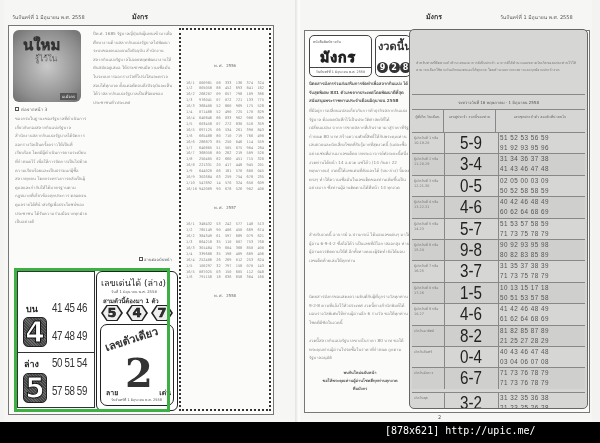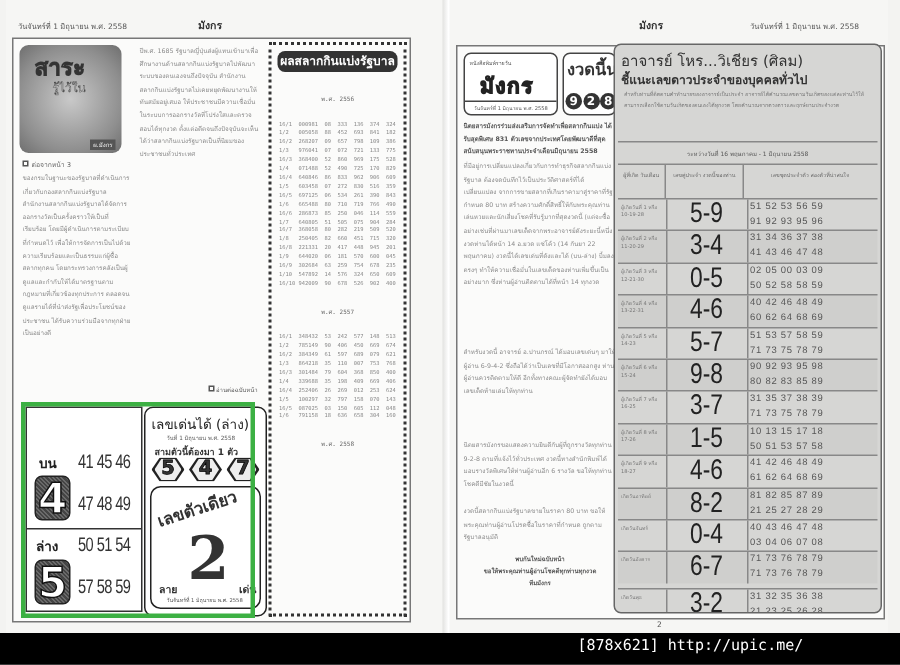--- a/index.html
+++ b/index.html
@@ -78,35 +78,34 @@
 <body>
 
 <div class="spread">
 
   <div class="page left">
     <div class="runhead" style="left:8px;">วันจันทร์ที่ 1 มิถุนายน พ.ศ. 2558</div>
     <div class="runhead title" style="left:128px;top:11px;">มังกร</div>
 
     <div class="frame" style="left:4px;top:25px;width:266px;height:390px;">
       <div class="sara">
-        <span class="t1">สาระ</span>
+        <span class="t1">นใหม</span>
         <span class="t2">รู้ไว้ใน</span>
         <span class="t4">ผ.มังกร</span>
       </div>
       <div style="position:absolute;left:6px;top:80px;font-size:4.5px;color:#666;">
         <span style="display:inline-block;width:4px;height:4px;border:0.7px solid #555;margin-right:2px;"></span><span>ต่อจากหน้า 3</span>
       </div>
       <div class="body-text" style="position:absolute;left:6px;top:89px;width:72px;height:152px;">ของกรมในฐานะของรัฐบาลที่ดำเนินการเกี่ยวกับกองสลากกินแบ่งรัฐบาล สำนักงานสลากกินแบ่งรัฐบาลได้จัดการออกรางวัลเป็นครั้งคราวให้เป็นที่เรียบร้อย โดยมีผู้ดำเนินการตามระเบียบที่กำหนดไว้ เพื่อให้การจัดการเป็นไปด้วยความเรียบร้อยและเป็นธรรมแก่ผู้ซื้อสลากทุกคน โดยกระทรวงการคลังเป็นผู้ดูแลและกำกับให้ได้มาตรฐานตามกฎหมายที่เกี่ยวข้องทุกประการ ตลอดจนดูแลรายได้ที่นำส่งรัฐเพื่อประโยชน์ของประชาชน ได้รับความร่วมมือจากทุกฝ่ายเป็นอย่างดี</div>
       <div class="body-text" style="position:absolute;left:84px;top:4px;width:80px;height:224px;">ปีพ.ศ. 1685 รัฐบาลญี่ปุ่นส่งผู้แทนเข้ามาเพื่อศึกษางานด้านสลากกินแบ่งรัฐบาลไปพัฒนาระบบของตนเองจนถึงปัจจุบัน สำนักงานสลากกินแบ่งรัฐบาลไม่เคยหยุดพัฒนางานให้ทันสมัยอยู่เสมอ ให้ประชาชนมีความเชื่อมั่นในระบบการออกรางวัลที่โปร่งใสและตรวจสอบได้ทุกงวด ตั้งแต่อดีตจนถึงปัจจุบันจะเห็นได้ว่าสลากกินแบ่งรัฐบาลเป็นที่นิยมของประชาชนทั่วประเทศ</div>
       <div style="position:absolute;left:130px;top:230px;font-size:4px;color:#555;">
         <span style="display:inline-block;width:4px;height:4px;border:0.7px solid #555;margin-right:1px;"></span><span>อ่านต่อฉบับหน้า</span>
       </div>
 
       <div class="dotbox" style="left:170px;top:2px;width:92px;height:383px;">
-        <div class="gov-title">ผลสลากกินแบ่งรัฐบาล</div>
         <div class="tbl" style="top:21px;">
           <div class="tbl-head">พ.ศ. 2556</div>
           <div id="rows2556"><div>16/1  000981  08  333  136  374  324</div><div>1/2   005058  88  452  693  841  182</div><div>16/2  268207  09  657  798  109  386</div><div>1/3   976041  07  072  721  133  775</div><div>16/3  368400  52  860  969  175  528</div><div>1/4   071488  52  490  725  170  829</div><div>16/4  640846  86  833  962  906  609</div><div>1/5   603458  07  272  830  516  359</div><div>16/5  697125  06  534  261  390  843</div><div>1/6   665488  80  710  719  766  490</div><div>16/6  286873  85  250  046  114  559</div><div>1/7   640805  51  505  075  904  284</div><div>16/7  368058  80  282  219  509  520</div><div>1/8   250405  82  660  451  715  320</div><div>16/8  221331  20  417  448  945  201</div><div>1/9   644020  06  181  570  600  045</div><div>16/9  302684  63  259  754  678  235</div><div>1/10  547892  14  576  324  650  609</div><div>16/10 942009  90  678  526  902  400</div></div>
           <div class="tbl-head">พ.ศ. 2557</div>
           <div id="rows2557"><div>16/1  348432  53  242  577  148  513</div><div>1/2   785149  90  406  450  669  674</div><div>16/2  384349  61  597  689  079  621</div><div>1/3   864218  35  110  007  753  768</div><div>16/3  301484  79  604  368  850  400</div><div>1/4   339688  35  198  409  669  406</div><div>16/4  252406  26  269  012  253  624</div><div>1/5   100297  32  797  158  070  143</div><div>16/5  087025  03  150  605  112  048</div><div>1/6   791158  18  636  658  304  160</div></div>
           <div class="tbl-head">พ.ศ. 2558</div>
           <div id="rows2558"></div>
         </div>
       </div>
     </div>
@@ -173,22 +172,20 @@
       <div class="body-text" style="position:absolute;left:4px;top:200px;width:102px;height:60px;">สำหรับงวดนี้ อาจารย์ อ.ปานกรณ์ ได้มอบเลขเด่นๆ มาให้ผู้อ่าน 6-9-4-2 ซึ่งถือได้ว่าเป็นเลขที่มีโอกาสออกสูง ท่านผู้อ่านควรติดตามให้ดี อีกทั้งทางคณะผู้จัดทำยังได้มอบเลขเด็ดท้ายเล่มให้ทุกท่าน</div>
       <div class="body-text" style="position:absolute;left:4px;top:262px;width:102px;height:42px;">นิตยสารมังกรขอแสดงความยินดีกับผู้ที่ถูกรางวัลทุกท่าน 9-2-8 ตามที่แจ้งไว้ทั่วประเทศ งวดนี้ทางสำนักพิมพ์ได้มอบรางวัลพิเศษให้ท่านผู้อ่านอีก 6 รางวัล ขอให้ทุกท่านโชคดีมีชัยในงวดนี้</div>
       <div class="body-text" style="position:absolute;left:4px;top:306px;width:102px;height:26px;">งวดนี้สลากกินแบ่งรัฐบาลขายในราคา 80 บาท ขอให้พระคุณท่านผู้อ่านโปรดซื้อในราคาที่กำหนด ถูกตามรัฐบาลอนุมัติ</div>
       <div style="position:absolute;left:4px;top:338px;width:102px;text-align:center;font-size:4px;line-height:8px;color:#555;font-weight:bold;">
         <div>พบกันใหม่ฉบับหน้า</div>
         <div>ขอให้พระคุณท่านผู้อ่านโชคดีทุกท่านทุกงวด</div>
         <div>ทีมมังกร</div>
       </div>
 
       <div class="ajarn" style="left:104px;top:-2px;height:380px;">
-        <span class="h1">อาจารย์ โหร...วิเชียร (ศิลม)</span>
-        <span class="h2">ชี้แนะเลขดาวประจำของบุคคลทั่วไป</span>
         <div class="intro">สำหรับท่านที่ติดตามคำทำนายของอาจารย์เป็นประจำ อาจารย์ได้คำนวณเลขตามวันเกิดของแต่ละท่านไว้ให้ สามารถเลือกใช้ตามวันเกิดของตนเองได้ทุกงวด โดยคำนวณจากดวงดาวและฤกษ์ยามประจำงวด</div>
         <div class="daterow">ระหว่างวันที่ 16 พฤษภาคม - 1 มิถุนายน 2558</div>
         <div class="hdr" style="left:2px;width:32px;">ผู้ที่เกิด วันเดือน</div>
         <div class="hdr" style="left:34px;width:52px;">เลขคู่ประจำ งวดนี้ของท่าน</div>
         <div class="hdr" style="left:86px;width:88px;border-right:none;">เลขชุดประจำตัว สองตัวที่น่าสนใจ</div>
         <div id="ajarnRows" style="position:absolute;left:0;top:102px;width:179px;">
             <div class="lrow" style="top: 0px; height: 21.4px;">
               <span class="dt" style="top:3px;">ผู้เกิดวันที่ 1 หรือ 10-19-28</span>
               <span class="vl" style="left:32px;"></span>
               <span class="pair" style="font-size:19px;top:-1px;">5-9</span>

